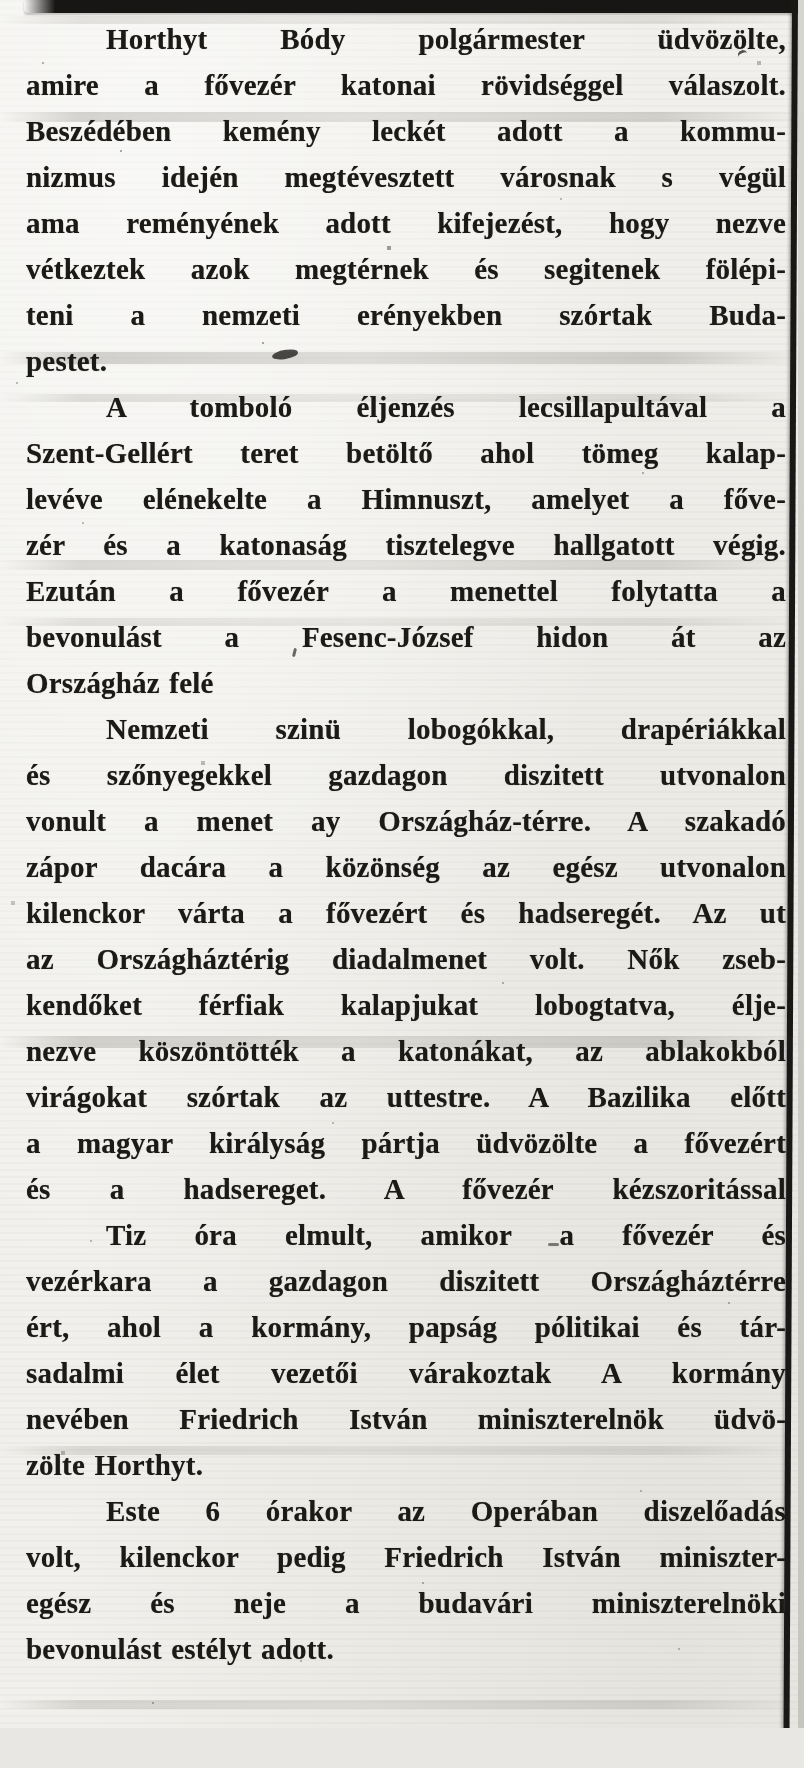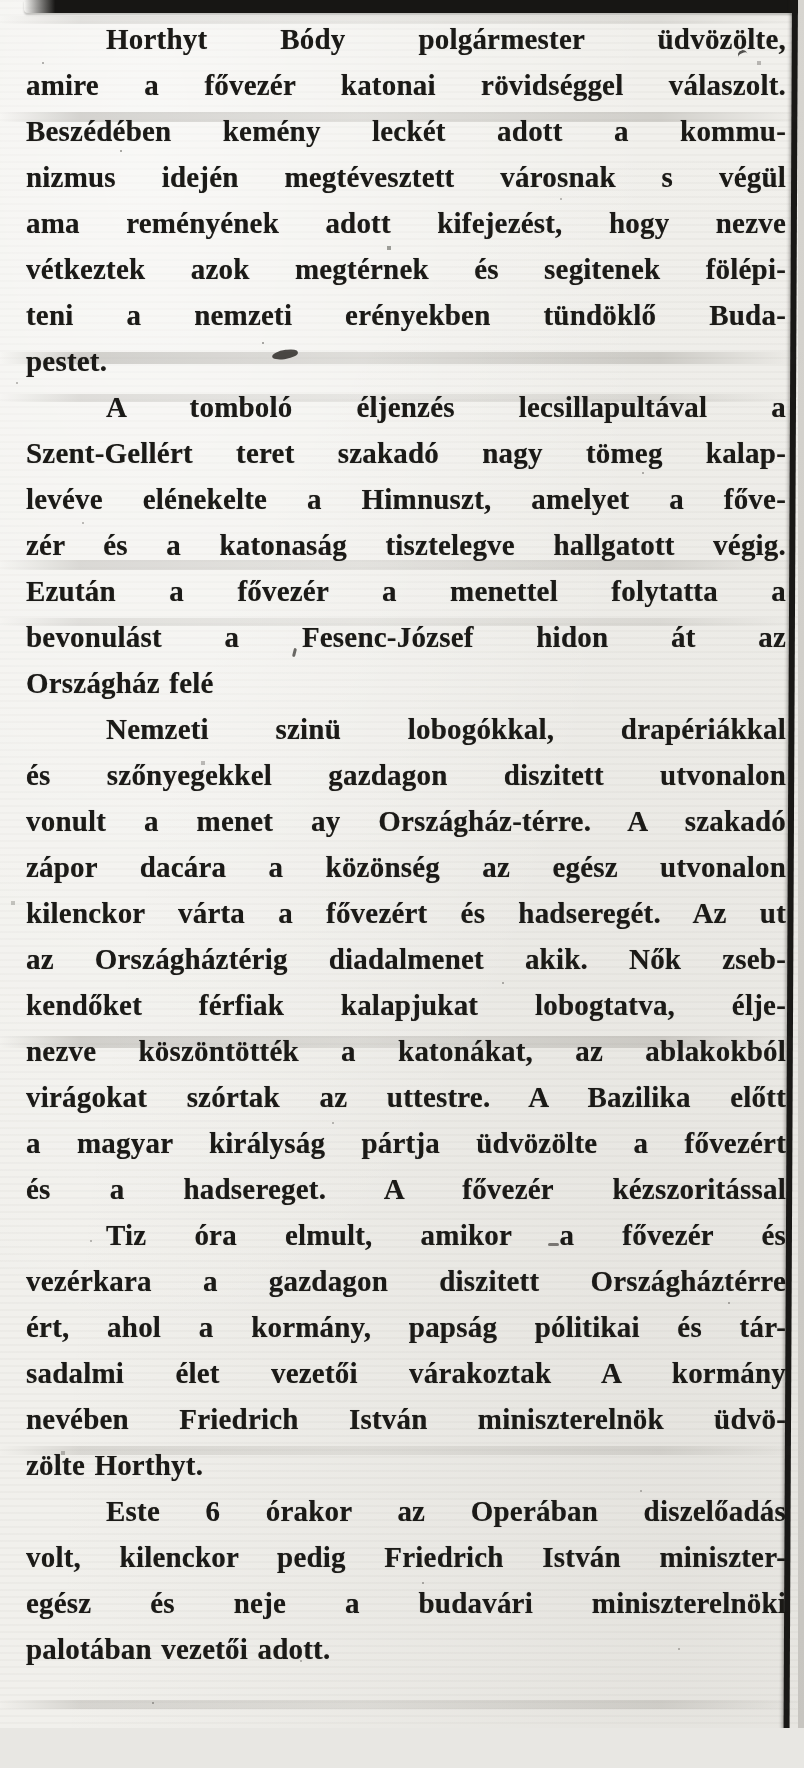--- a/index.html
+++ b/index.html
@@ -110,58 +110,58 @@
   <div class="streak" style="top:1700px;height:9px;opacity:.4;"></div>
 
   <div class="article" style="color: rgb(27, 26, 23);">
       <div class="paragraph">
         <div class="line first">Horthyt Bódy polgármester üdvözölte,</div>
         <div class="line">amire a fővezér katonai rövidséggel válaszolt.</div>
         <div class="line">Beszédében kemény leckét adott a kommu-</div>
         <div class="line">nizmus idején megtévesztett városnak s végül</div>
         <div class="line">ama reményének adott kifejezést, hogy nezve</div>
         <div class="line">vétkeztek azok megtérnek és segitenek fölépi-</div>
-        <div class="line">teni a nemzeti erényekben tündöklő Buda-</div>
+        <div class="line">teni a nemzeti erényekben szórtak Buda-</div>
         <div class="line last">pestet.</div>
       </div>
       <div class="paragraph">
         <div class="line first">A tomboló éljenzés lecsillapultával a</div>
-        <div class="line">Szent-Gellért teret szakadó nagy tömeg kalap-</div>
+        <div class="line">Szent-Gellért teret betöltő ahol tömeg kalap-</div>
         <div class="line">levéve elénekelte a Himnuszt, amelyet a főve-</div>
         <div class="line">zér és a katonaság tisztelegve hallgatott végig.</div>
         <div class="line">Ezután a fővezér a menettel folytatta a</div>
         <div class="line">bevonulást a Fesenc-József hidon át az</div>
         <div class="line last">Országház felé</div>
       </div>
       <div class="paragraph">
         <div class="line first">Nemzeti szinü lobogókkal, drapériákkal</div>
         <div class="line">és szőnyegekkel gazdagon diszitett utvonalon</div>
         <div class="line">vonult a menet ay Országház-térre. A szakadó</div>
         <div class="line">zápor dacára a közönség az egész utvonalon</div>
         <div class="line">kilenckor várta a fővezért és hadseregét. Az ut</div>
-        <div class="line">az Országháztérig diadalmenet akik. Nők zseb-</div>
+        <div class="line">az Országháztérig diadalmenet volt. Nők zseb-</div>
         <div class="line">kendőket férfiak kalapjukat lobogtatva, élje-</div>
         <div class="line">nezve köszöntötték a katonákat, az ablakokból</div>
         <div class="line">virágokat szórtak az uttestre. A Bazilika előtt</div>
         <div class="line">a magyar királyság pártja üdvözölte a fővezért</div>
         <div class="line">és a hadsereget. A fővezér kézszoritással</div>
       </div>
       <div class="paragraph">
         <div class="line first">Tiz óra elmult, amikor a fővezér és</div>
         <div class="line">vezérkara a gazdagon diszitett Országháztérre</div>
         <div class="line">ért, ahol a kormány, papság pólitikai és tár-</div>
         <div class="line">sadalmi élet vezetői várakoztak A kormány</div>
         <div class="line">nevében Friedrich István miniszterelnök üdvö-</div>
         <div class="line last">zölte Horthyt.</div>
       </div>
       <div class="paragraph">
         <div class="line first">Este 6 órakor az Operában diszelőadás</div>
         <div class="line">volt, kilenckor pedig Friedrich István miniszter-</div>
         <div class="line">egész és neje a budavári miniszterelnöki</div>
-        <div class="line last">palotában vezetői adott.</div>
+        <div class="line last">bevonulást estélyt adott.</div>
       </div>
     </div>
 
   <div class="speckles"></div>
   <div class="smudge"></div>
   <div class="mark-apostrophe"></div>
   <div class="mark-dash"></div>
   <div class="mark-hook"></div>
 
   <div class="bottom-rule-dark"></div>

